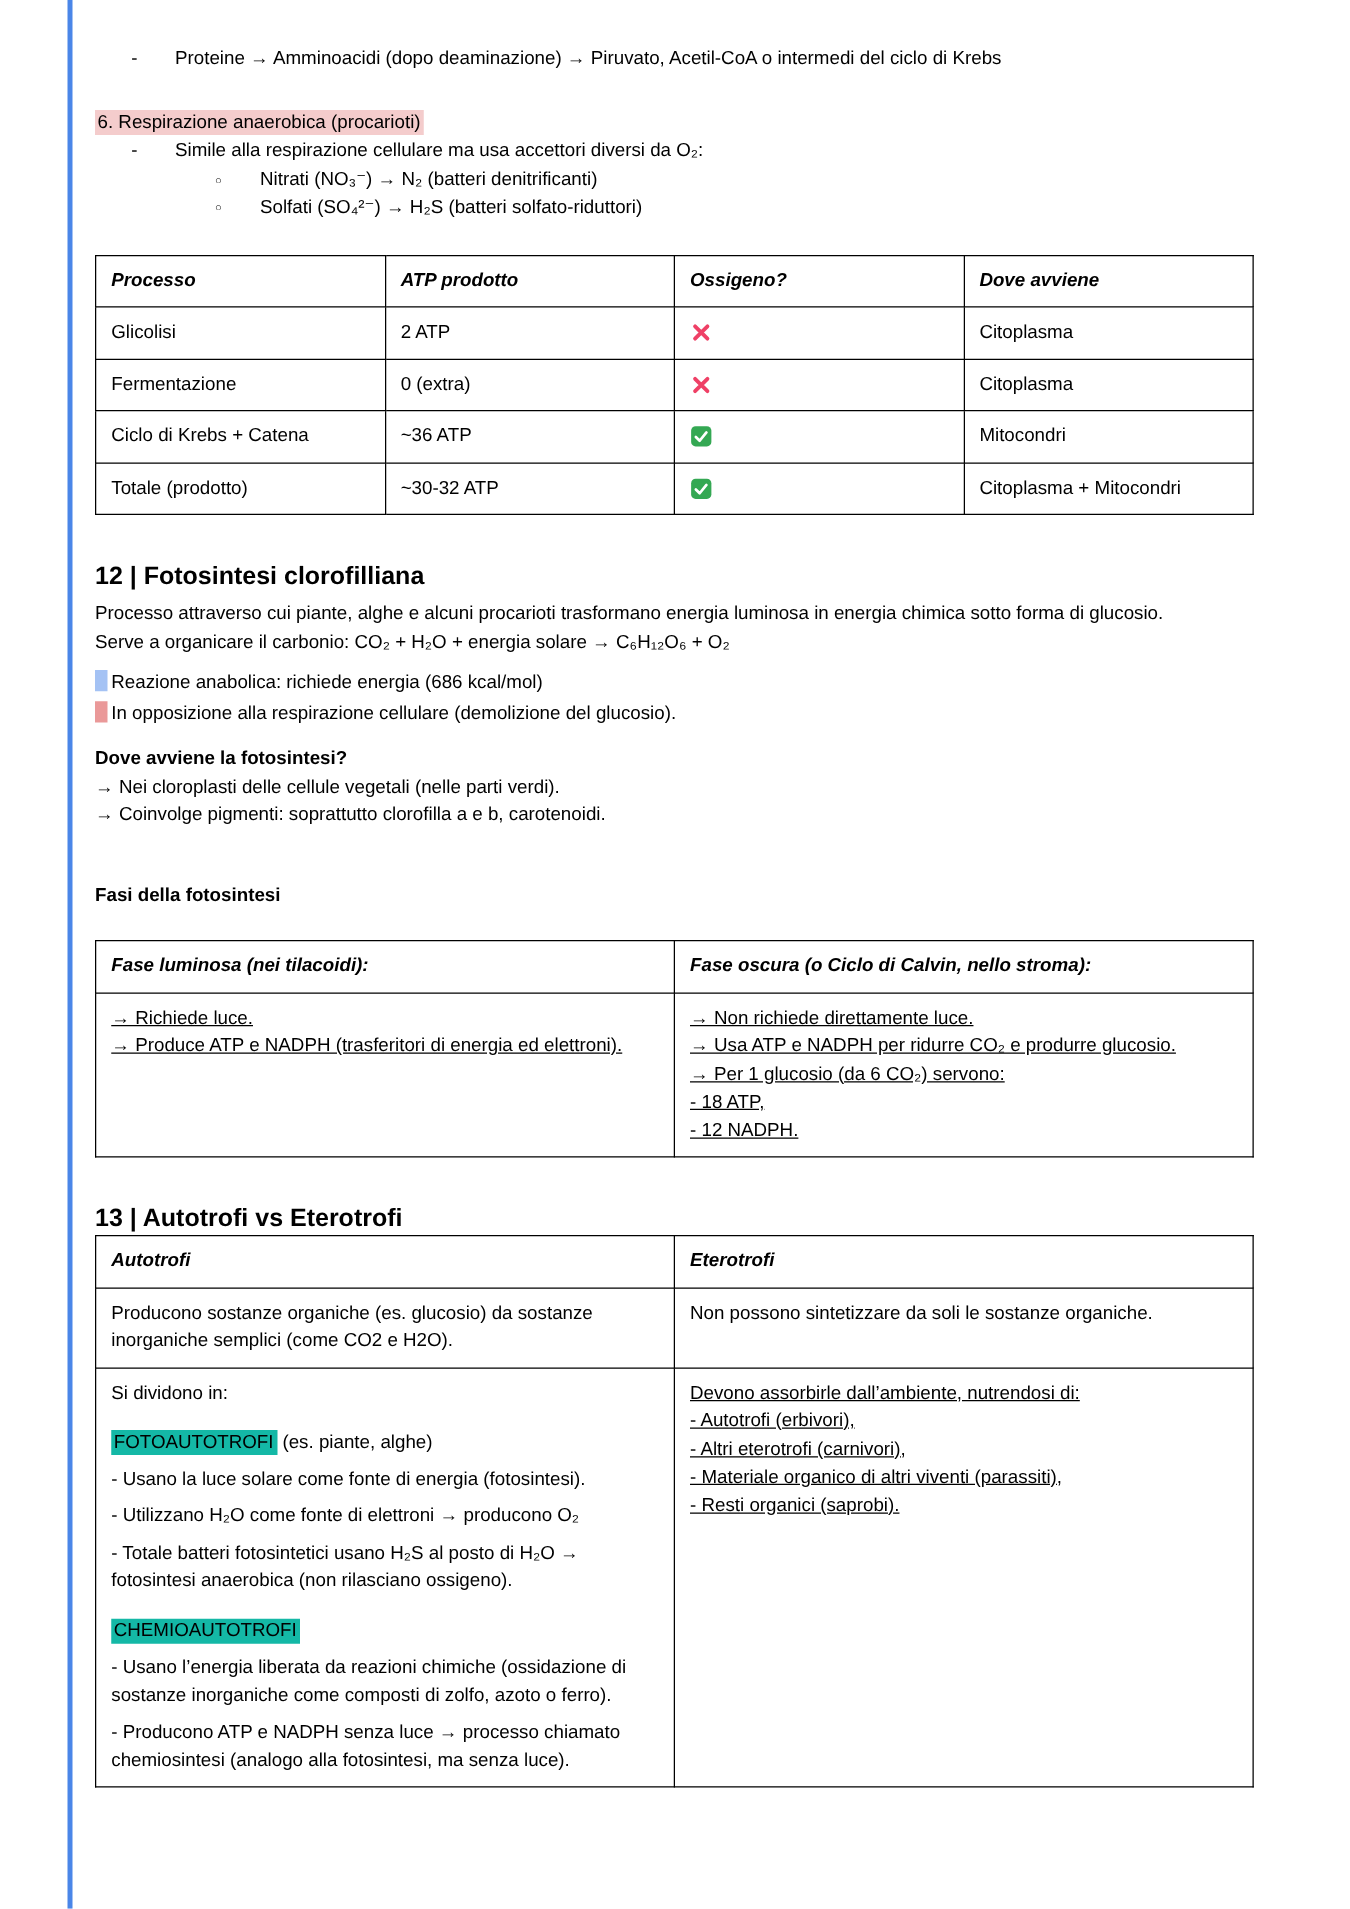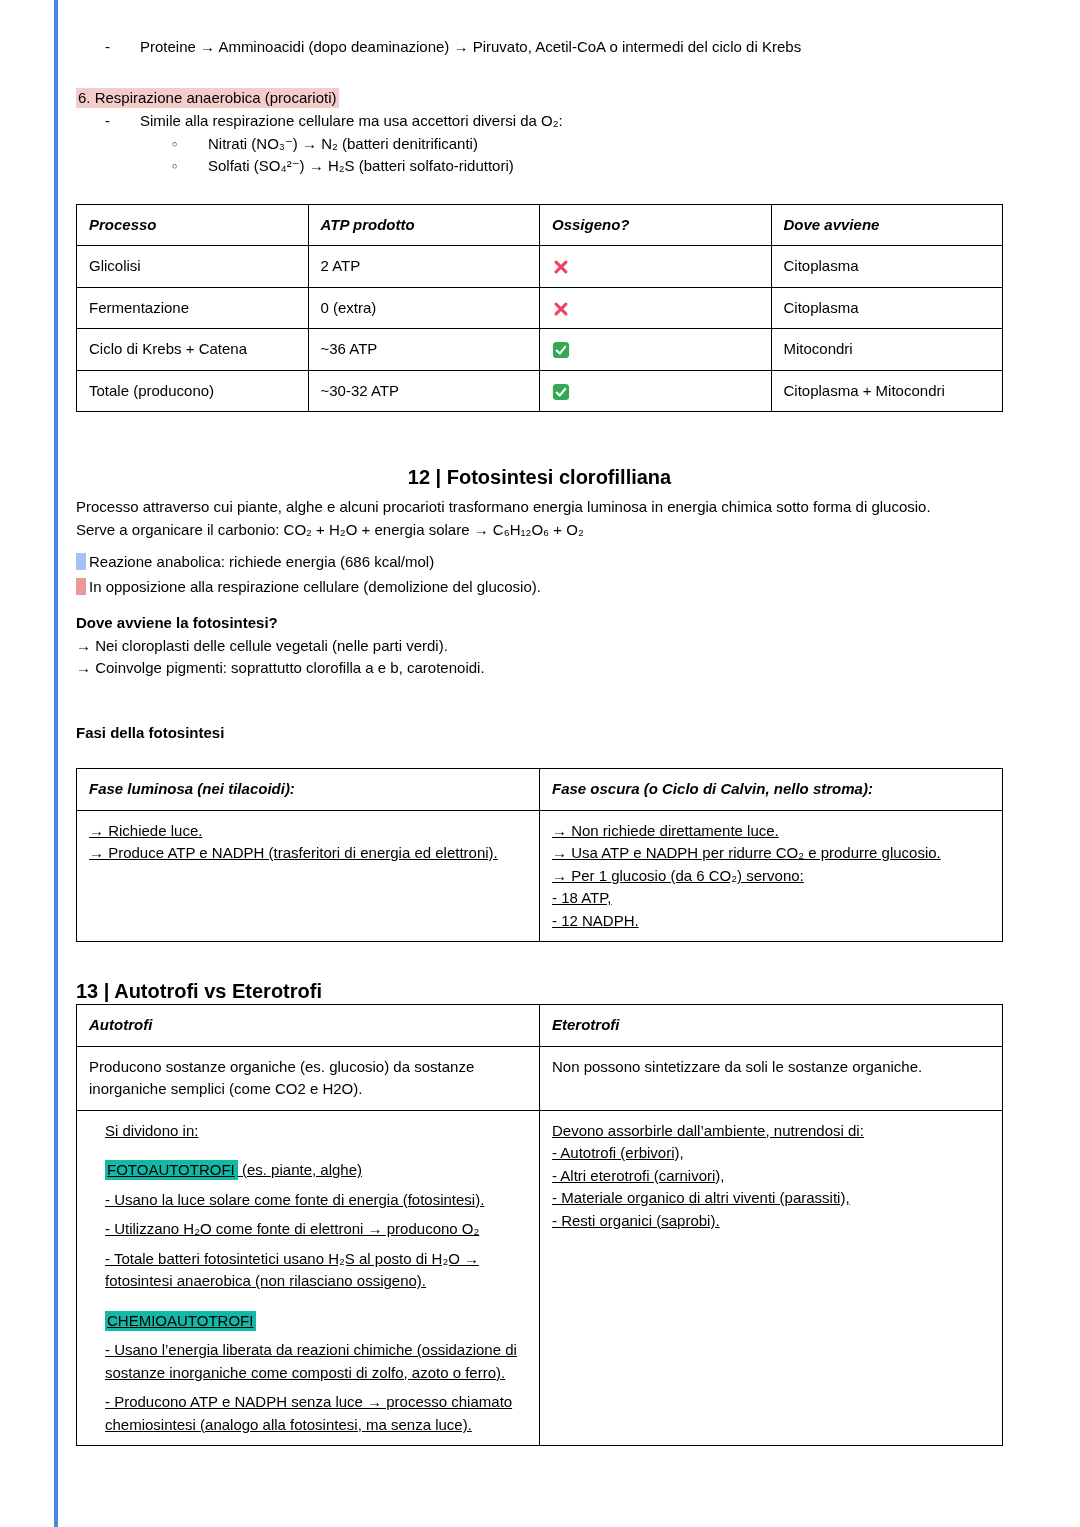--- a/index.html
+++ b/index.html
@@ -27,39 +27,39 @@
   
   table { border-collapse:collapse; width:100%; table-layout:fixed; }
   th, td { border:1px solid #000; padding:9px 12px; vertical-align:top; text-align:left; font-size:15px; font-weight:normal; }
   th { font-weight:bold; font-style:italic; }
   .atp-table { margin-top:26px; }
   .atp-table th, .atp-table td { width:25%; }
 
   .icon { display:inline-block; vertical-align:middle; }
 
   h2 { font-size:20px; font-weight:bold; line-height:1.3; }
-  .h2-12 { margin-top:52px; margin-bottom:6px;text-align:center; }
+  .h2-12 { margin-top:36px; margin-bottom:6px; }
   .h2-13 { margin-top:36px; }
 
   .note-row { margin-top:2px; }
   .notes { margin-top:10px; }
   .marker { display:inline-block; width:10px; height:17px; vertical-align:-3px; margin-right:3px; }
   .marker.blue { background:#a4c2f4; }
   .marker.pink { background:#ea9999; }
 
   .bold-line { font-weight:bold; }
   .q-block { margin-top:14px; }
   .fasi-title { margin-top:42px; margin-bottom:24px; }
 
   .pre { white-space:pre-line;text-decoration:underline; }
   .fasi-table td, .fasi-table th { width:50%; }
   .auto-table td, .auto-table th { width:50%; }
   .auto-table { margin-bottom:0; }
 
-  .cell-block p { margin:0 0 7px 16px;text-decoration:underline; }
+  .cell-block p { margin:0 0 7px 0; }
   .cell-block p:last-child { margin-bottom:0; }
   .group-gap { margin-top:17px !important; }
 </style>
 </head>
 <body>
 
 <div class="margin-line"></div>
 
 <div class="content">
 
@@ -117,21 +117,21 @@
       <td>~36 ATP</td>
       <td>
         <svg class="icon" width="18" height="18" viewBox="0 0 20 20">
               <rect x="1" y="1" width="18" height="18" rx="4" fill="#34a853"></rect>
               <path d="M5.2 10.6 L8.6 14 L14.6 6.6" stroke="#ffffff" stroke-width="2.4" stroke-linecap="round" stroke-linejoin="round" fill="none"></path>
             </svg>
       </td>
       <td>Mitocondri</td>
     </tr>
     <tr>
-      <td>Totale (producono)</td>
+      <td>Totale (prodotto)</td>
       <td>~30-32 ATP</td>
       <td>
         <svg class="icon" width="18" height="18" viewBox="0 0 20 20">
               <rect x="1" y="1" width="18" height="18" rx="4" fill="#34a853"></rect>
               <path d="M5.2 10.6 L8.6 14 L14.6 6.6" stroke="#ffffff" stroke-width="2.4" stroke-linecap="round" stroke-linejoin="round" fill="none"></path>
             </svg>
       </td>
       <td>Citoplasma + Mitocondri</td>
     </tr>
   </tbody>

